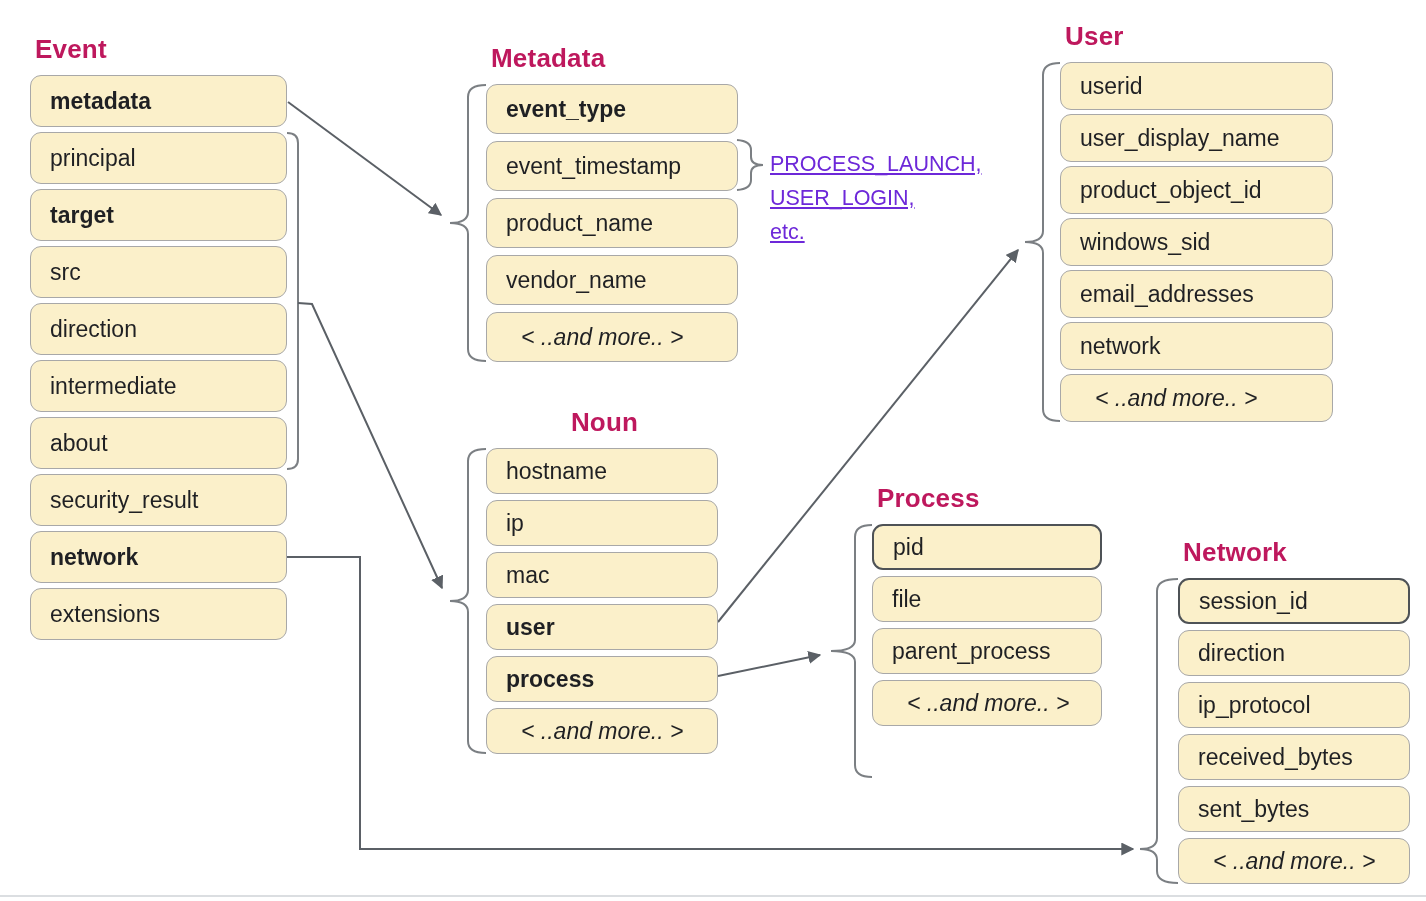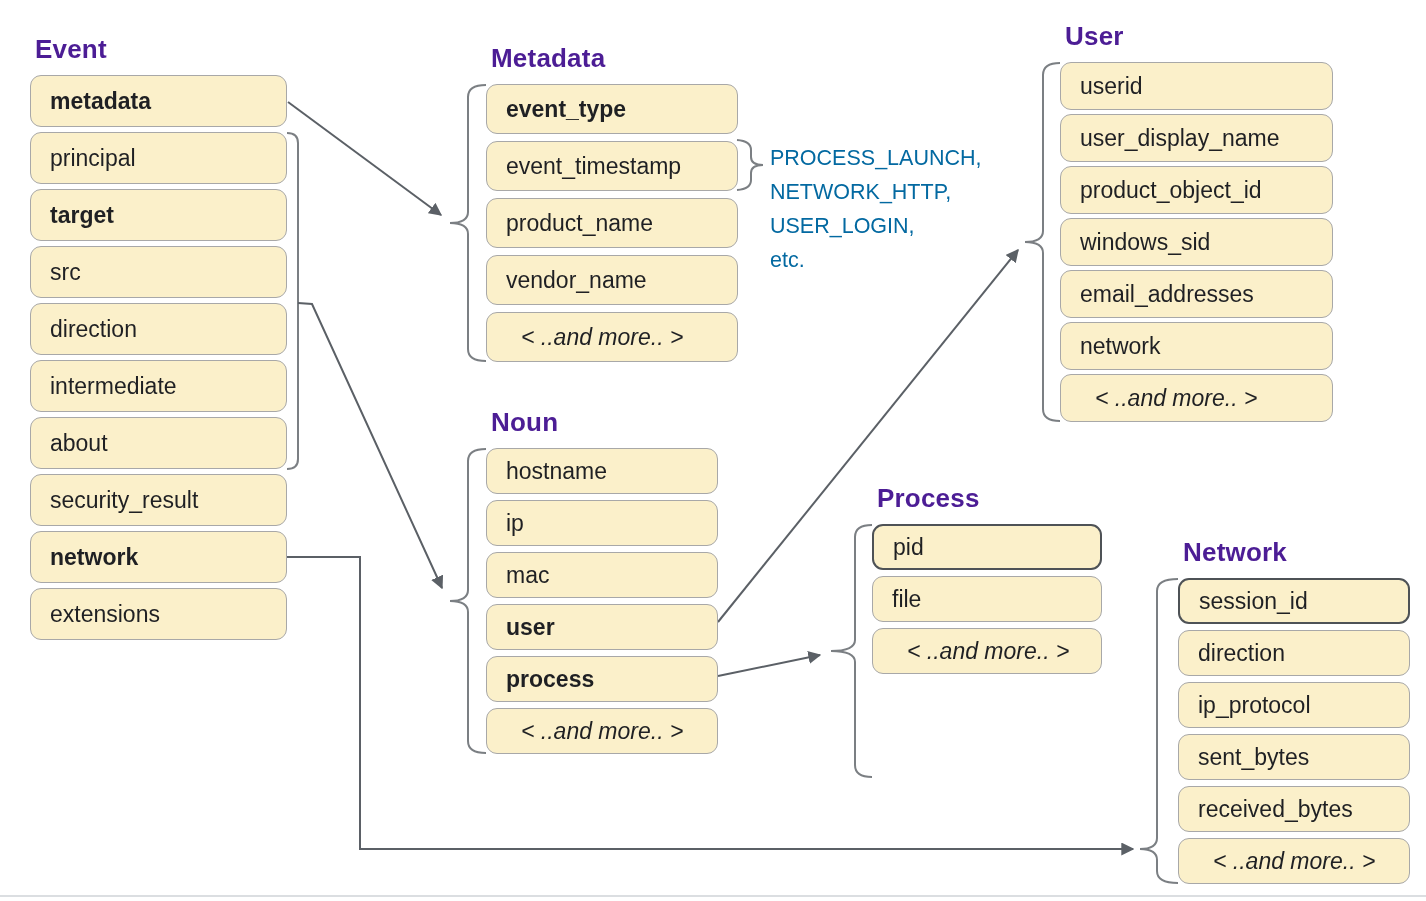--- a/index.html
+++ b/index.html
@@ -1,28 +1,28 @@
 <!DOCTYPE html>
 <html><head>
 <meta charset="utf-8">
 <style>
   html,body{margin:0;padding:0;background:#ffffff;}
   body{width:1426px;height:901px;overflow:hidden;font-family:"Liberation Sans",sans-serif;}
   .canvas{position:absolute;left:0;top:0;width:1426px;height:901px;background:#ffffff;}
   svg.connectors{position:absolute;left:0;top:0;z-index:1;}
   .group{position:absolute;z-index:2;}
-  .gtitle{font-size:26px;font-weight:700;color:#4c1d95;line-height:32px;margin:0 0 10px 5px;letter-spacing:.2px;}
+  .gtitle{font-size:26px;font-weight:700;color:#be185d;line-height:32px;margin:0 0 10px 5px;letter-spacing:.2px;}
   .items{display:flex;flex-direction:column;gap:var(--g);}
   .item{box-sizing:border-box;width:var(--w);height:var(--h);background:#FBF0CA;border:1.6px solid #A8A8A8;
         border-radius:11px;display:flex;align-items:center;padding-left:19px;
         font-size:23px;color:#1F2023;white-space:nowrap;}
   .item.b{font-weight:700;}
   .item.more{font-style:italic;padding-left:34px;}
   .item.dark{border-color:#4E5256;border-width:2px;}
-  .enum-block{position:absolute;left:770px;top:141px;z-index:2;font-size:21.5px;line-height:34px;color:#0369a1;}
+  .enum-block{position:absolute;left:770px;top:147px;z-index:2;font-size:21.5px;line-height:34px;color:#6d28d9;text-decoration:underline;}
   .divider{position:absolute;left:0;top:895px;width:1426px;height:2px;background:#DBDEE1;z-index:0;}
 </style>
 </head>
 <body>
 
 <div class="canvas">
 
   <svg class="connectors" width="1426" height="901" viewBox="0 0 1426 901">
     <defs>
       <marker id="arw" viewBox="0 0 10 10" refX="9" refY="5" markerWidth="6.5" markerHeight="6.5" orient="auto-start-reverse">
@@ -77,26 +77,25 @@
       <div class="item b">event_type</div>
       <div class="item">event_timestamp</div>
       <div class="item">product_name</div>
       <div class="item">vendor_name</div>
       <div class="item more">&lt; ..and more.. &gt;</div>
     </div>
   </div>
 
   <div class="enum-block">
     <div>PROCESS_LAUNCH,</div>
-    <div>NETWORK_HTTP,</div>
     <div>USER_LOGIN,</div>
     <div>etc.</div>
   </div>
 
-  <div class="group" style="left:486px;top:406px;--w:232px;--h:46px;--g:6px;">
+  <div class="group" style="left:486px;top:406px;text-align:center;--w:232px;--h:46px;--g:6px;">
     <div class="gtitle">Noun</div>
     <div class="items">
       <div class="item">hostname</div>
       <div class="item">ip</div>
       <div class="item">mac</div>
       <div class="item b">user</div>
       <div class="item b">process</div>
       <div class="item more">&lt; ..and more.. &gt;</div>
     </div>
   </div>
@@ -112,30 +111,31 @@
       <div class="item">network</div>
       <div class="item more">&lt; ..and more.. &gt;</div>
     </div>
   </div>
 
   <div class="group" style="left:872px;top:482px;--w:230px;--h:46px;--g:6px;">
     <div class="gtitle">Process</div>
     <div class="items">
       <div class="item dark">pid</div>
       <div class="item">file</div>
+      <div class="item">parent_process</div>
       <div class="item more">&lt; ..and more.. &gt;</div>
     </div>
   </div>
 
   <div class="group" style="left:1178px;top:536px;--w:232px;--h:46px;--g:6px;">
     <div class="gtitle">Network</div>
     <div class="items">
       <div class="item dark">session_id</div>
       <div class="item">direction</div>
       <div class="item">ip_protocol</div>
+      <div class="item">received_bytes</div>
       <div class="item">sent_bytes</div>
-      <div class="item">received_bytes</div>
       <div class="item more">&lt; ..and more.. &gt;</div>
     </div>
   </div>
 
   <div class="divider"></div>
 </div>
 
 </body></html>

